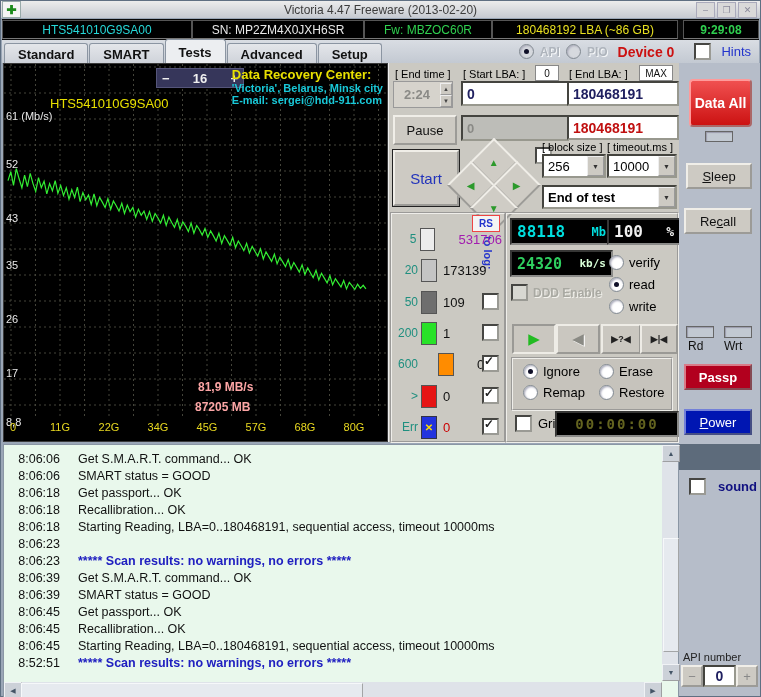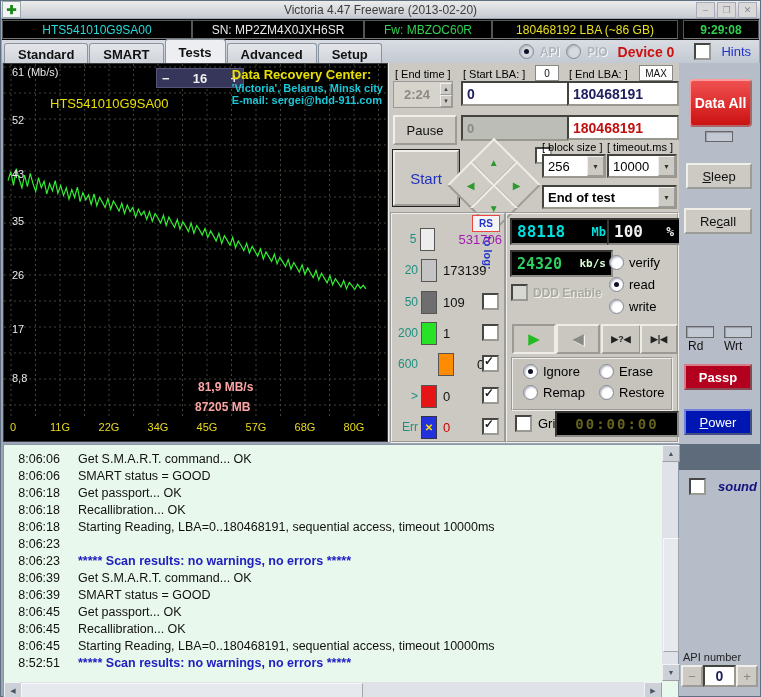--- a/index.html
+++ b/index.html
@@ -36,21 +36,21 @@
   .cb.dis{background:#d8d8d2;}
   .cb.on::after{content:"✓";position:absolute;left:0px;top:-3px;font-size:12px;font-weight:bold;color:#222;}
   .raised{background:#cdcac3;border:2px outset #f0eee8;}
   .btn{display:flex;align-items:center;justify-content:center;font-size:13px;color:#111;}
   .inset{background:#fff;border:2px inset #98988e;}
   .bracket{font-size:11px;color:#000;white-space:nowrap;}
   .lcd{background:#000;border:2px inset #8a8a88;display:flex;align-items:center;justify-content:space-between;padding:0 5px;font-family:"DejaVu Sans Mono",monospace;font-weight:bold;}
   
   .graph{position:absolute;left:2px;top:62px;width:383px;height:377px;background:#000;border:1px solid #3a3a3a;overflow:hidden;}
   .glabel{position:absolute;font-size:11px;}
-  .ylab{color:#e8e8e8;left:8px;}
+  .ylab{color:#e8e8e8;left:2px;margin-top:44px;}
   .xlab{color:#e8d820;top:357px;transform:translateX(-50%);}
   .zoomctl{position:absolute;left:152px;top:4px;width:76px;height:18px;background:#36365a;border:1px solid #55557a;display:flex;align-items:center;justify-content:space-between;padding:0 5px;color:#f0f0f0;font-size:13px;font-weight:bold;}
   .banner{position:absolute;right:4px;top:3px;text-align:left;}
   .banner .l1{color:#e8e000;font-size:13px;font-weight:bold;}
   .banner .l2,.banner .l3{color:#19c8d8;font-size:11px;font-weight:bold;}
   .drivelab{position:absolute;left:46px;top:32px;color:#e8e000;font-size:13px;}
   .ovl{position:absolute;color:#fca5a5;font-size:12px;font-weight:bold;margin-top:11px;}
   
   .cpanel{position:absolute;left:387px;top:62px;width:290px;height:379px;background:#cbc9c2;border-left:1px solid #eee;}
   .cpanel .abs{position:absolute;}
@@ -393,21 +393,21 @@
     <div class="sb-abs ind" style="left:45px;top:263px;width:26px;height:10px;"></div>
     <div class="sb-abs" style="left:9px;top:276px;font-size:12px;color:#111;">Rd</div>
     <div class="sb-abs" style="left:45px;top:276px;font-size:12px;color:#111;">Wrt</div>
     <div class="sb-abs btn passp" style="left:5px;top:301px;width:64px;height:22px;">Passp</div>
     <div class="sb-abs btn power" style="left:5px;top:346px;width:64px;height:22px;">
         <span></span>
         <span class="hot">P</span>
         <span>ower</span>
       </div>
     <div class="darkblock"></div>
-    <div class="sb-abs" style="left:10px;top:415px;display:flex;align-items:center;gap:12px;font-style:italic;">
+    <div class="sb-abs" style="left:10px;top:415px;display:flex;align-items:center;gap:12px;">
       <div class="cb"></div>
       <span style="font-size:13px;font-weight:bold;color:#101080;">sound</span>
     </div>
     <div class="sb-abs" style="left:4px;top:588px;font-size:11px;color:#222;">API number</div>
     <div class="sb-abs" style="left:2px;top:602px;width:77px;height:22px;display:flex;">
       <div class="raised btn" style="width:18px;color:#888;">−</div>
       <div class="inset field" style="flex:1;justify-content:center;color:#202060;">0</div>
       <div class="raised btn" style="width:18px;color:#888;">+</div>
     </div>
   </div>

